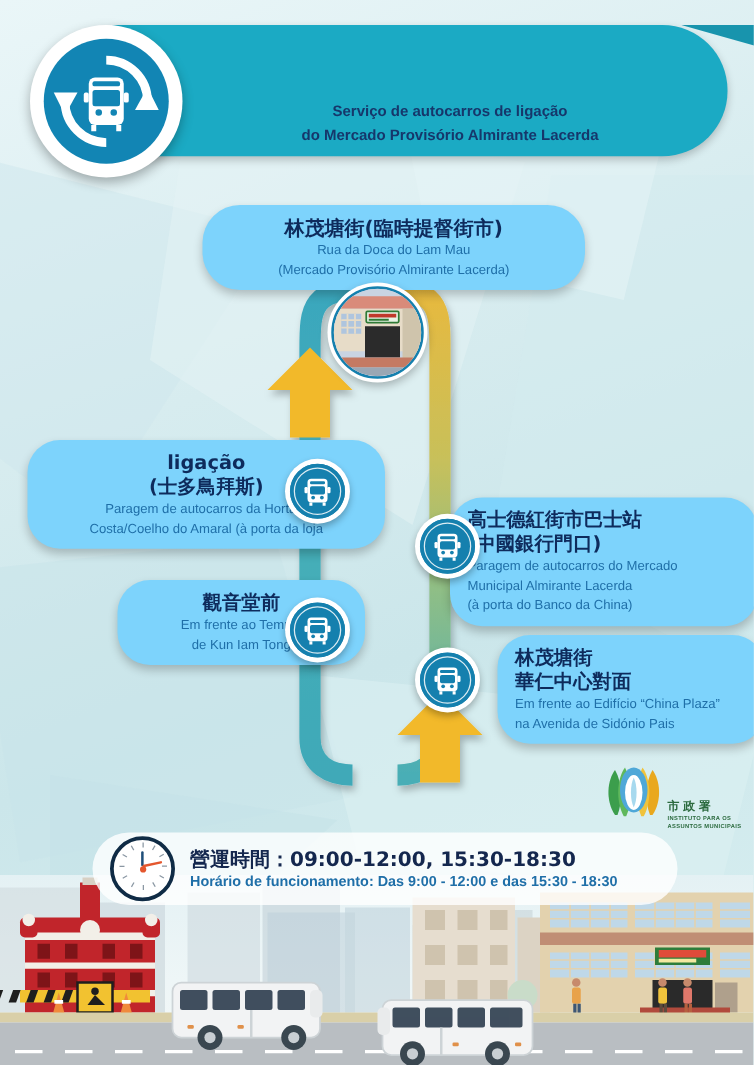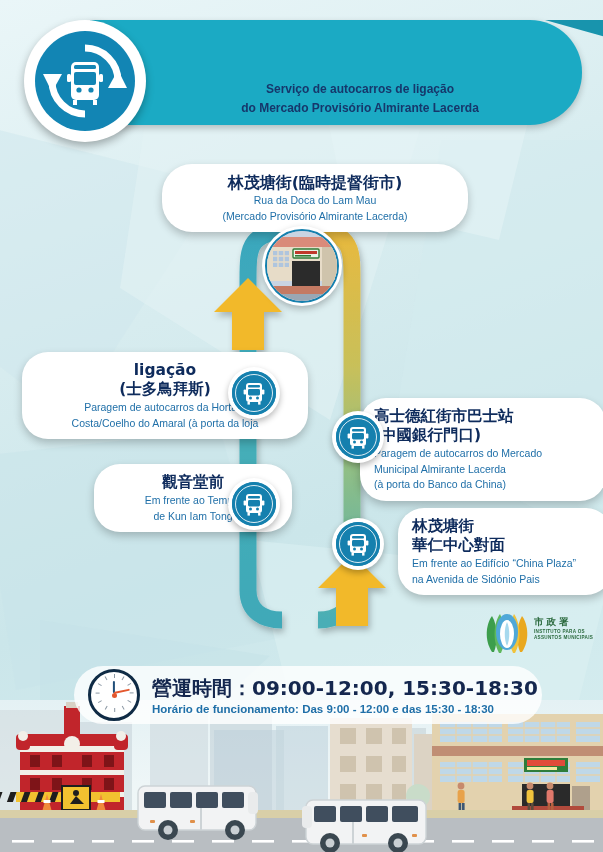--- a/index.html
+++ b/index.html
@@ -92,39 +92,39 @@
     border-radius:50%;background:#fff;box-shadow:0 3px 7px rgba(0,0,0,.25);
     display:flex;align-items:center;justify-content:center;z-index:7;
   }
   .market-inner{
     width:70px;height:70px;border-radius:50%;overflow:hidden;
     border:2px solid #1580AE;position:relative;background:#cfd8e6;
   }
 
   
   .lbl{
-    position:absolute;background:#ffffff;border-radius:26px;
+    position:absolute;background:#7dd3fc;border-radius:26px;
     box-shadow:0 4px 8px rgba(0,0,0,.22);padding:9px 14px;z-index:5;
   }
   .lbl .cn{color:#0E2B5C;font-weight:bold;font-size:15.5px;line-height:19px;
            font-family:"DejaVu Sans","Liberation Sans",sans-serif;}
   .lbl .pt{color:#1F6FA8;font-size:10.5px;line-height:13.5px;margin-top:2px;}
 
   #label-top{left:162px;top:164px;width:278px;text-align:center;border-radius:30px;}
   #label-top .cn{font-size:16px;}
   #label-left-upper{left:22px;top:352px;width:258px;text-align:center;}
   #label-right-upper{left:360px;top:398px;width:218px;text-align:left;}
   #label-left-lower{left:94px;top:464px;width:170px;text-align:center;}
   #label-right-lower{left:398px;top:508px;width:186px;text-align:left;}
 
   
   .iam{position:absolute;left:482px;top:608px;width:112px;height:52px;z-index:6;}
   .iam-txt{position:absolute;left:52px;top:8px;}
   .iam-cn{color:#2B6A3E;font-size:9.5px;font-weight:bold;letter-spacing:3px;
-          font-family:Liberation Mono, monospace;}
+          font-family:Liberation Mono, monospace;margin-top:23px;}
   .iam-pt{color:#2B6A3E;font-size:4.6px;font-weight:bold;line-height:6px;letter-spacing:.3px;}
 
   
   .timebar{
     position:absolute;left:74px;top:666px;width:468px;height:58px;
     background:rgba(255,255,255,.80);border-radius:29px;z-index:8;
     display:flex;align-items:center;
   }
   .clock{
     width:46px;height:46px;border-radius:50%;background:#fff;
@@ -132,21 +132,21 @@
   }
   .clock .tick{position:absolute;left:50%;top:2px;width:1.2px;height:4px;
                background:#8a97a3;transform-origin:50% 19px;}
   .clock .hand-h{position:absolute;left:50%;top:9px;width:2.2px;height:12px;
     background:#1F4E79;transform-origin:50% 100%;transform:translateX(-50%) rotate(0deg);border-radius:2px;}
   .clock .hand-m{position:absolute;left:50%;top:5px;width:2px;height:16px;
     background:#E4572E;transform-origin:50% 100%;transform:translateX(-50%) rotate(78deg);border-radius:2px;}
   .clock .pin{position:absolute;left:50%;top:50%;width:5px;height:5px;margin:-2.5px 0 0 -2.5px;
               border-radius:50%;background:#E4572E;}
   .time-text{margin-left:12px;}
-  .time-cn{color:#14274E;font-size:20px;font-weight:bold;white-space:nowrap;
+  .time-cn{color:#14274E;font-size:16px;font-weight:bold;white-space:nowrap;
            font-family:"DejaVu Sans","Liberation Sans",sans-serif;}
   .time-pt{color:#1F6FA8;font-size:11.5px;font-weight:bold;white-space:nowrap;margin-top:1px;}
 
   
   .city{position:absolute;left:0;top:700px;width:603px;height:152px;overflow:hidden;}
   .sky{position:absolute;inset:0;background:linear-gradient(180deg,#e4f1f4 0%,#eef6f7 55%,#f3f7f6 100%);}
 </style>
 </head>
 <body>
 

